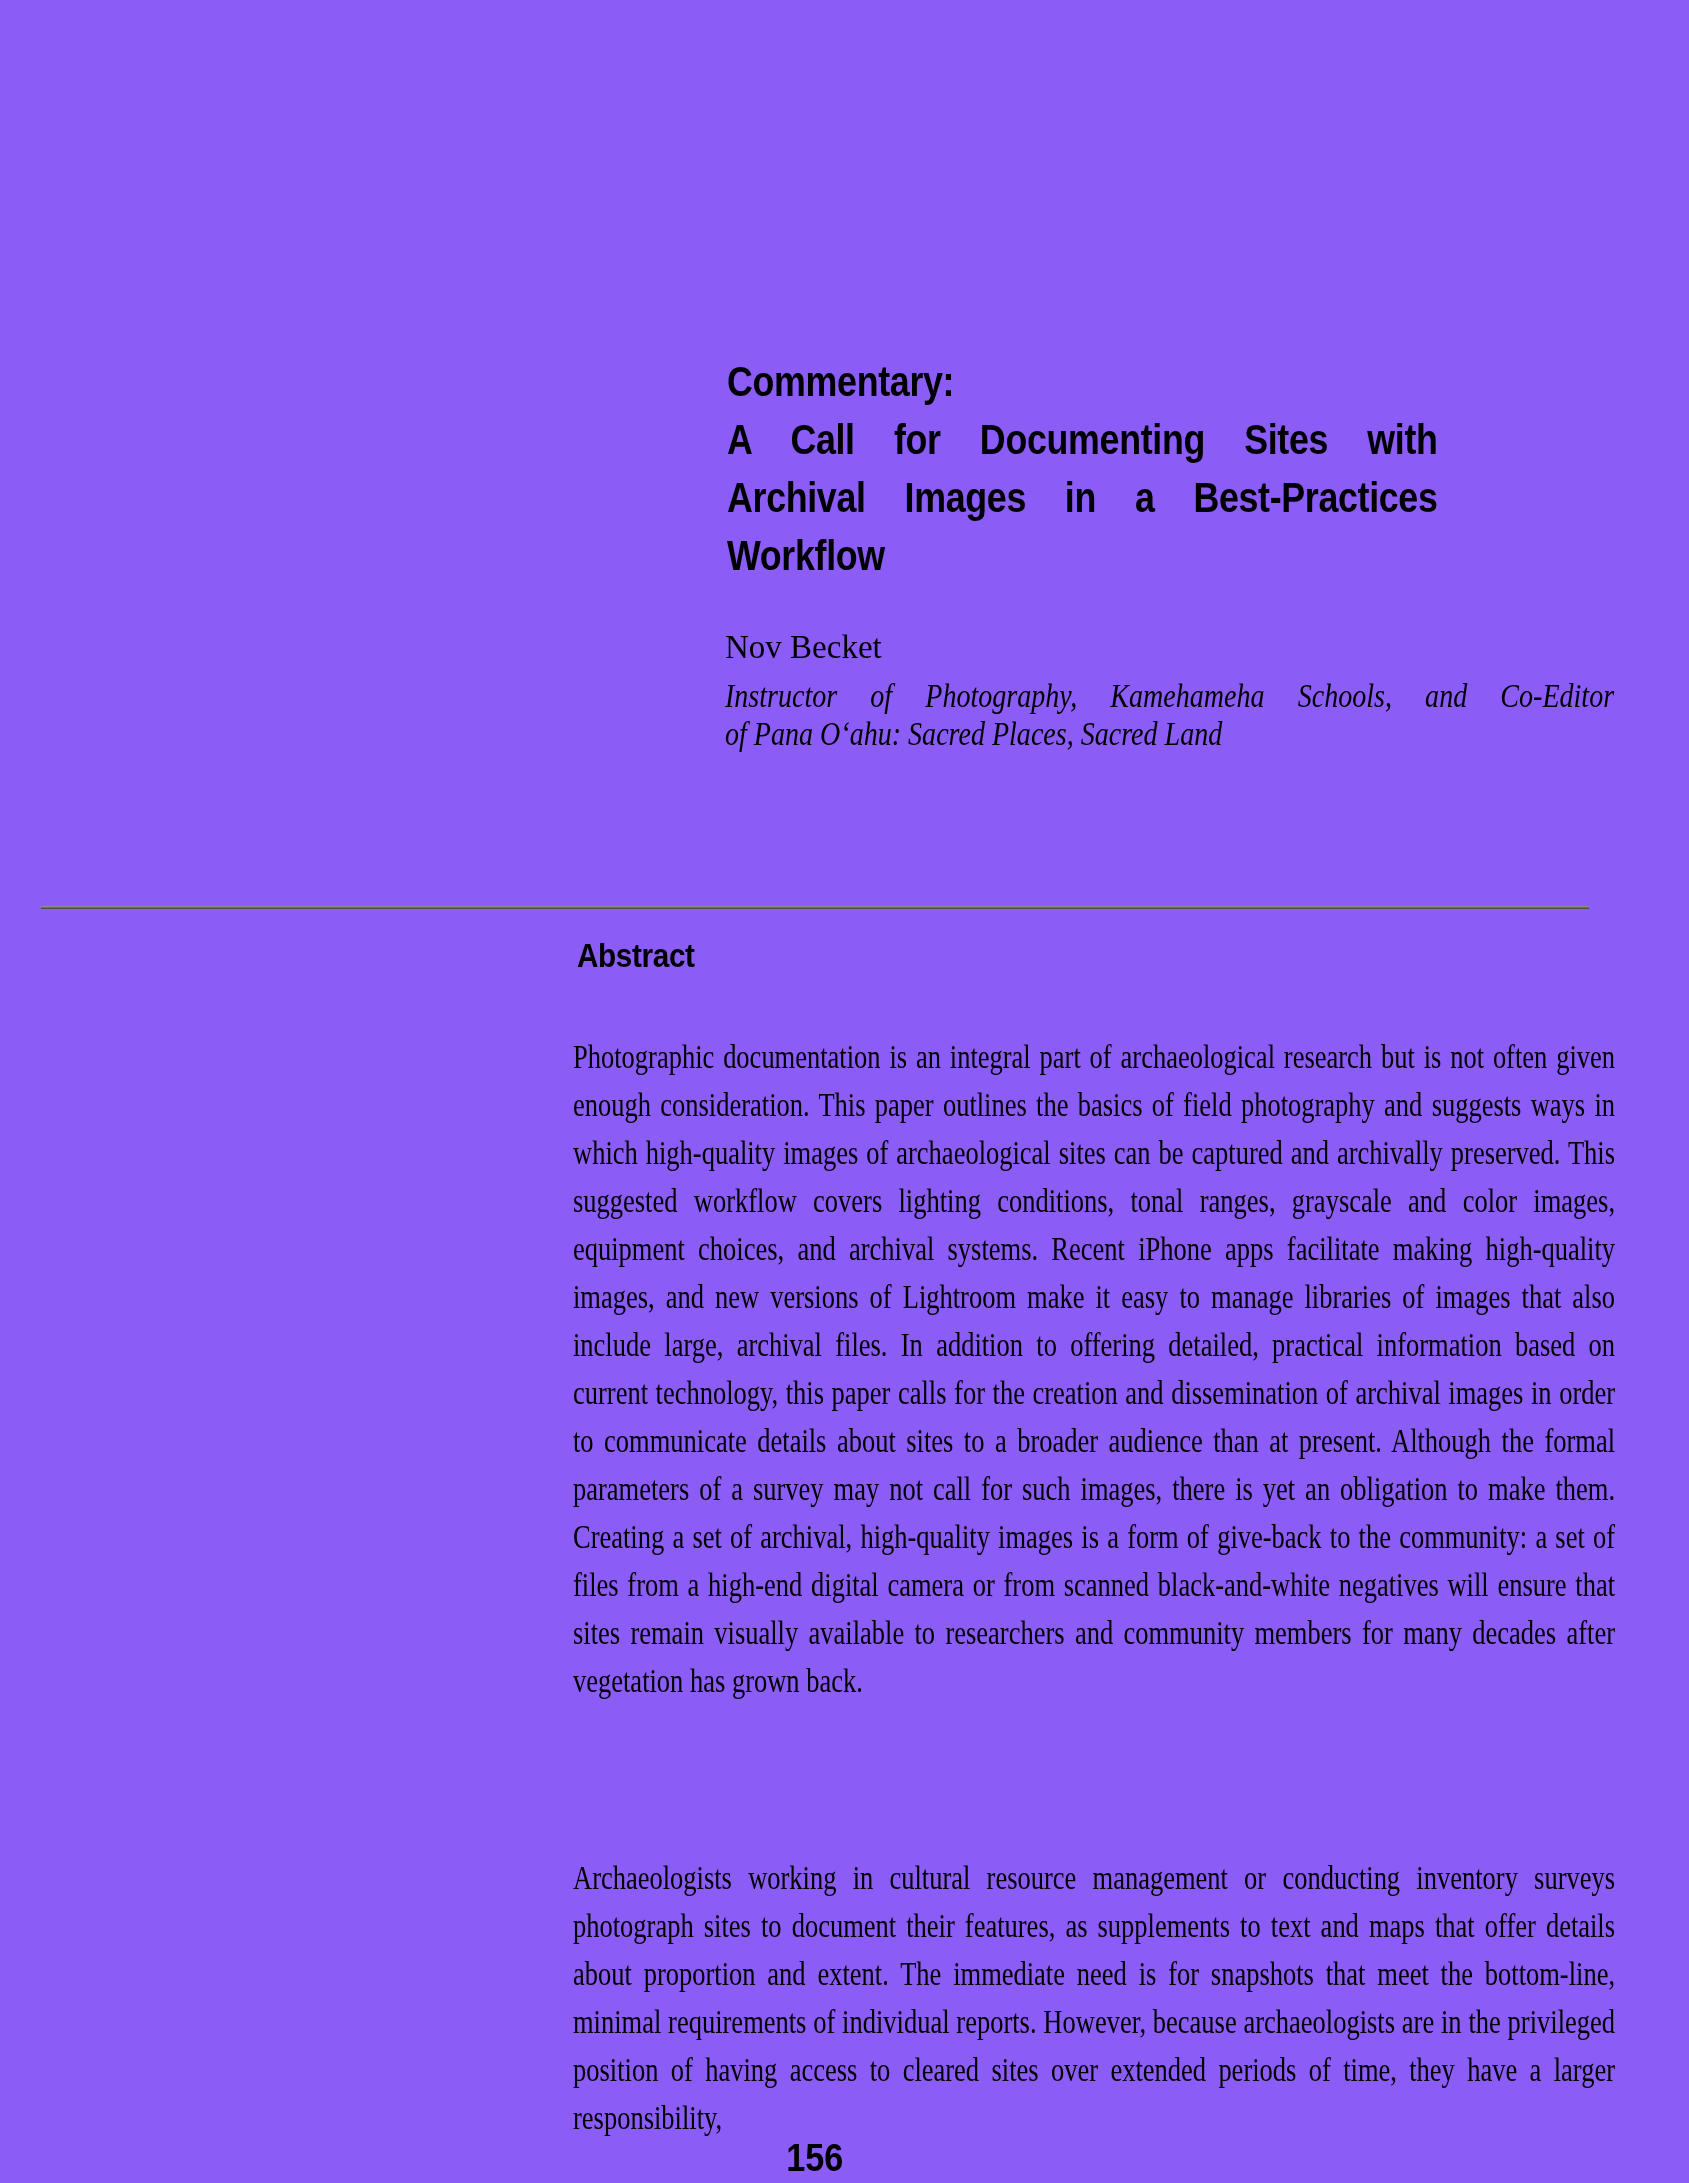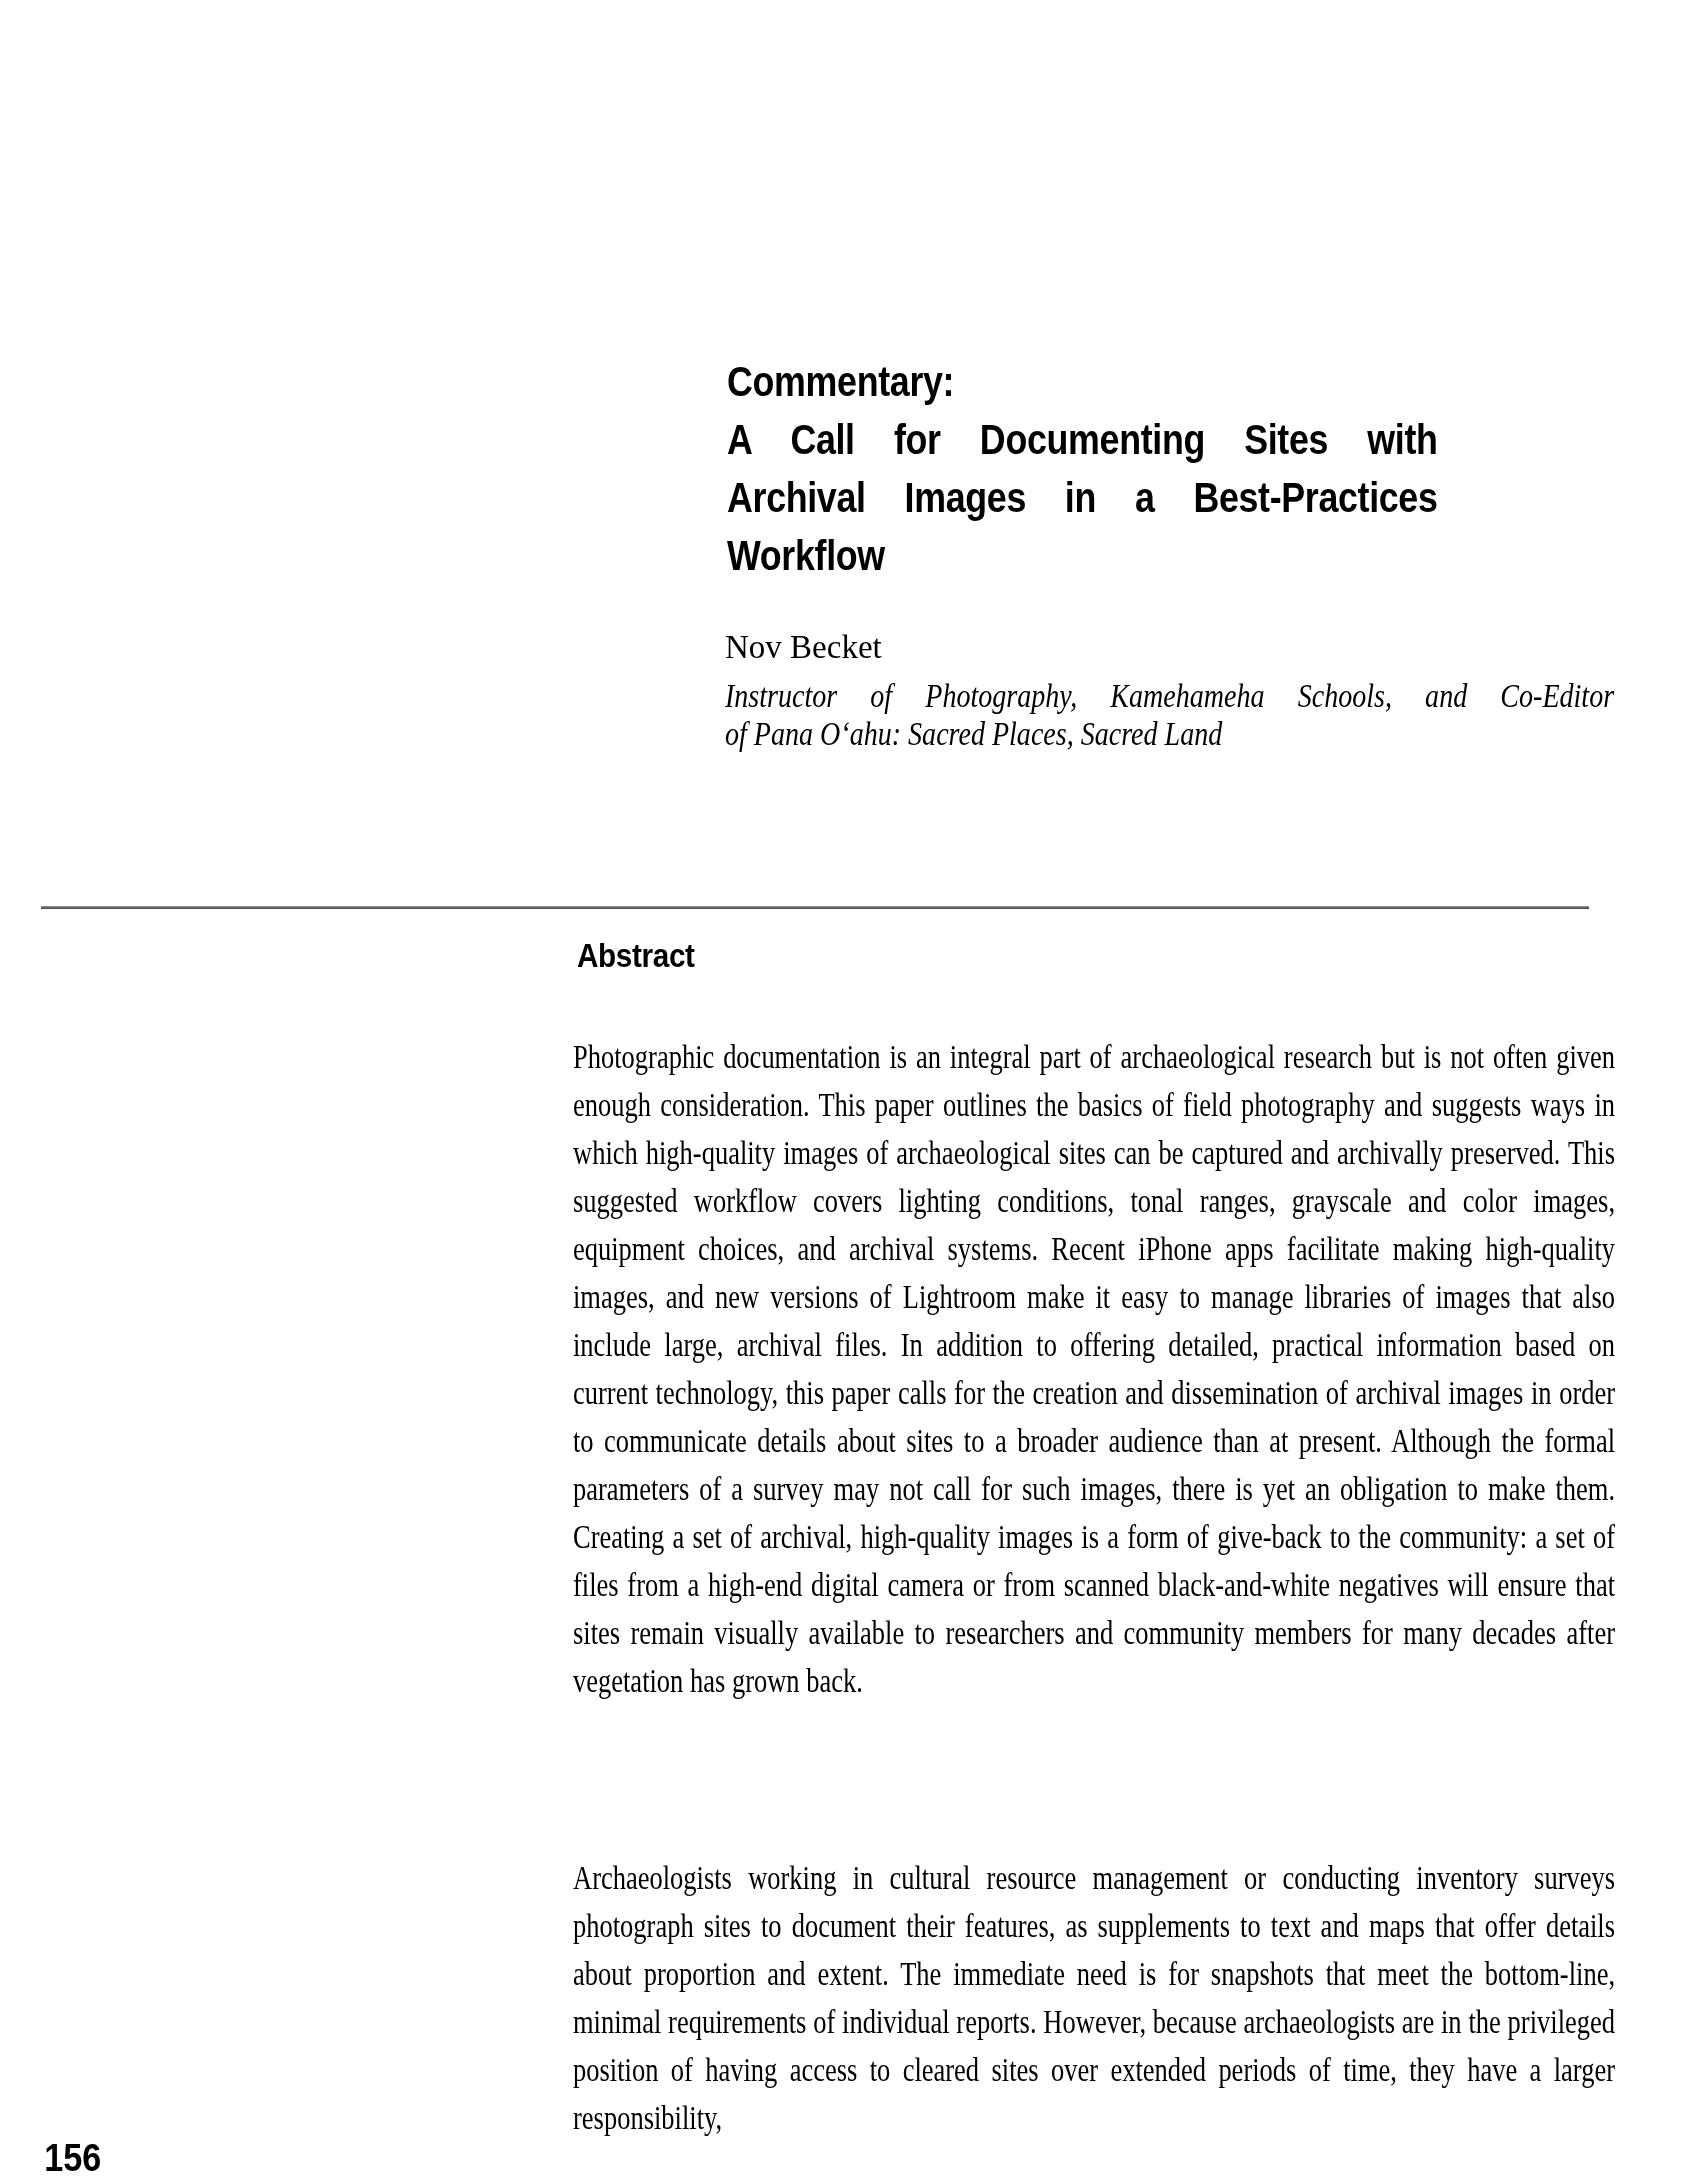--- a/index.html
+++ b/index.html
@@ -5,21 +5,21 @@
   html, body {
     margin: 0;
     padding: 0;
     background: #e8e8e8;
   }
   .page {
     position: relative;
     width: 1690px;
     height: 2183px;
     margin: 0 auto;
-    background: #ffffff;
+    background: #8b5cf6;
     color: #000000;
     font-family: "Liberation Serif", serif;
     overflow: hidden;
   }
 
   
   .title-block {
     position: absolute;
     left: 727px;
     top: 353px;
@@ -103,20 +103,21 @@
   }
   .para-1 { top: 1033px; }
   .para-2 { top: 1854px; }
 
   
   .page-number {
     position: absolute;
     left: 41px;
     top: 2139px;
     width: 1548px;
+    text-align: center;
     font-family: "Liberation Sans", sans-serif;
     font-weight: 700;
     font-size: 38px;
     line-height: 38px;
   }
   .page-number .num {
     display: inline-block;
     transform: scaleX(0.9);
     transform-origin: center top;
   }

